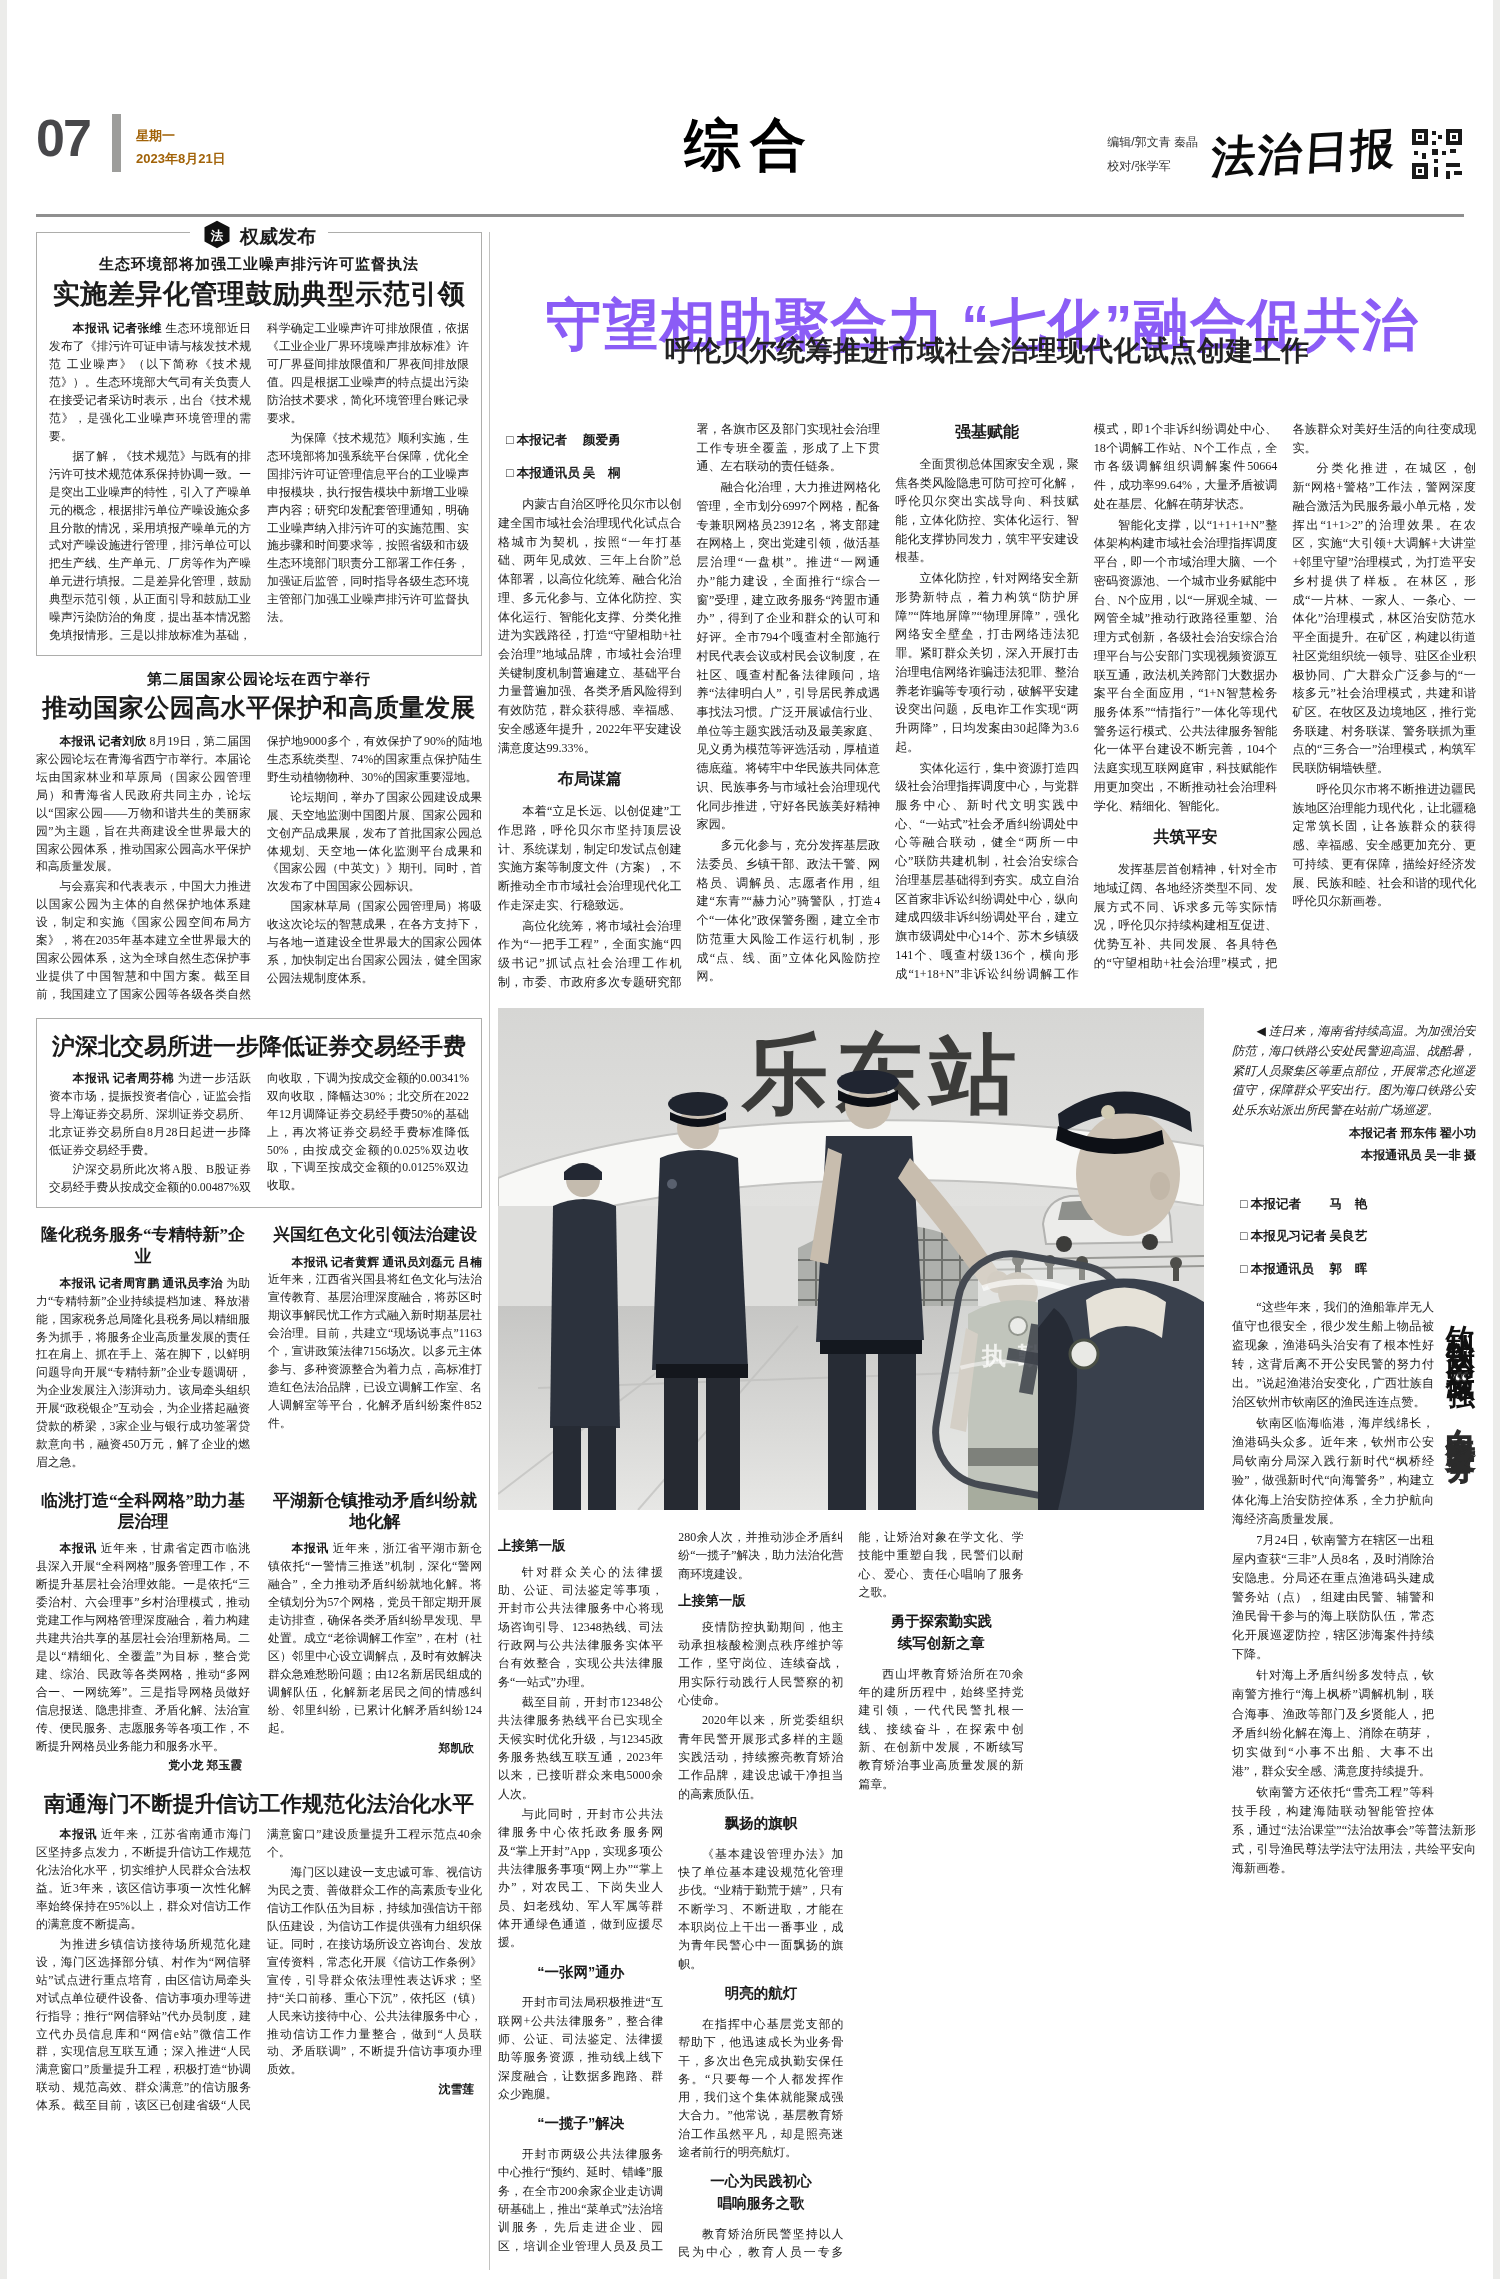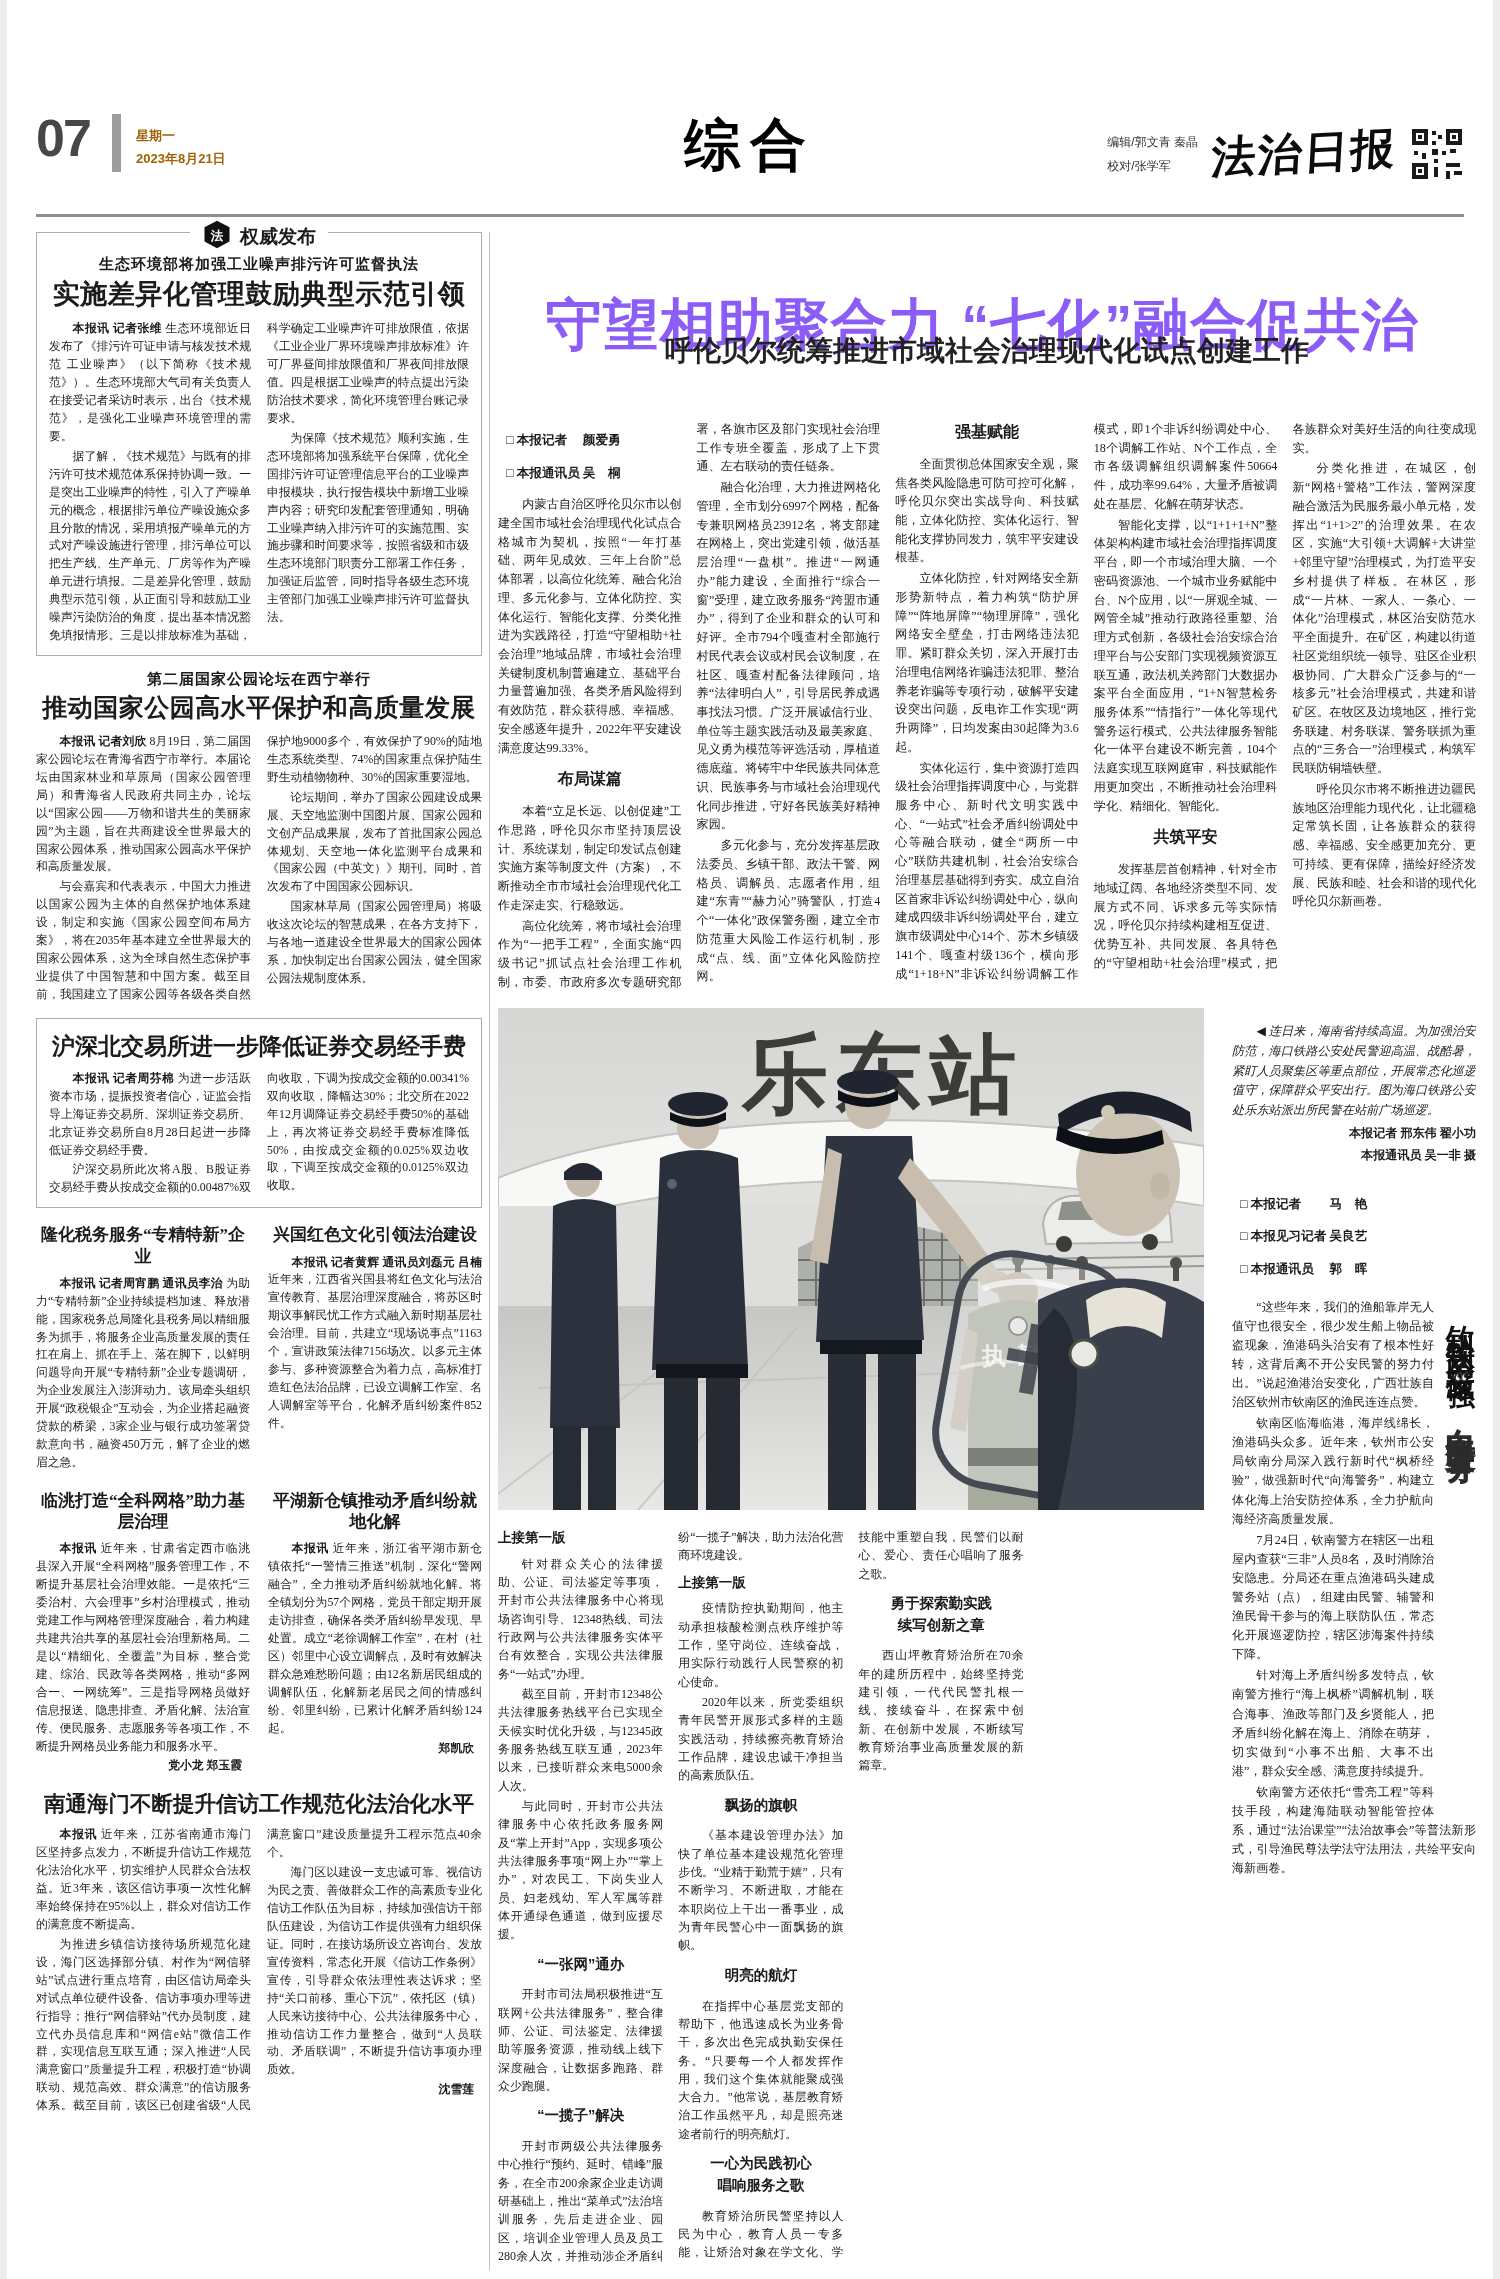--- a/index.html
+++ b/index.html
@@ -59,21 +59,21 @@
 
   
   .photo{position:absolute;left:498px;top:1008px;width:706px;height:502px;background:#ddd;overflow:hidden;}
   .photo svg{display:block;}
 
   
   .cont{position:absolute;left:498px;top:1528px;width:706px;height:742px;
         column-count:4;column-gap:15px;column-fill:auto;overflow:hidden;
         text-align:justify;font-size:11.9px;line-height:1.54;}
   .marker{font-family:"Liberation Sans",sans-serif;font-weight:bold;font-size:13.5px;
-          text-indent:0;margin:0 0 6px;}
+          text-indent:0;margin:8px 0 6px;}
   .marker.m2{margin-top:8px;}
   .subhead2{text-align:center;font-family:"Liberation Sans",sans-serif;font-weight:bold;
             font-size:14.5px;margin:10px 0;text-indent:0;line-height:1.5;break-inside:avoid;}
 
   
   .rail{position:absolute;left:1232px;top:1022px;width:244px;height:1250px;overflow:hidden;
         font-size:12.1px;line-height:1.58;text-align:justify;}
   .caption{font-style:italic;font-size:12.2px;line-height:1.62;text-indent:2em;}
   .credit{text-align:right;font-weight:bold;font-style:normal;margin-top:2px;text-indent:0;line-height:1.7;}
   .rail-byline{margin:26px 0 16px;}

